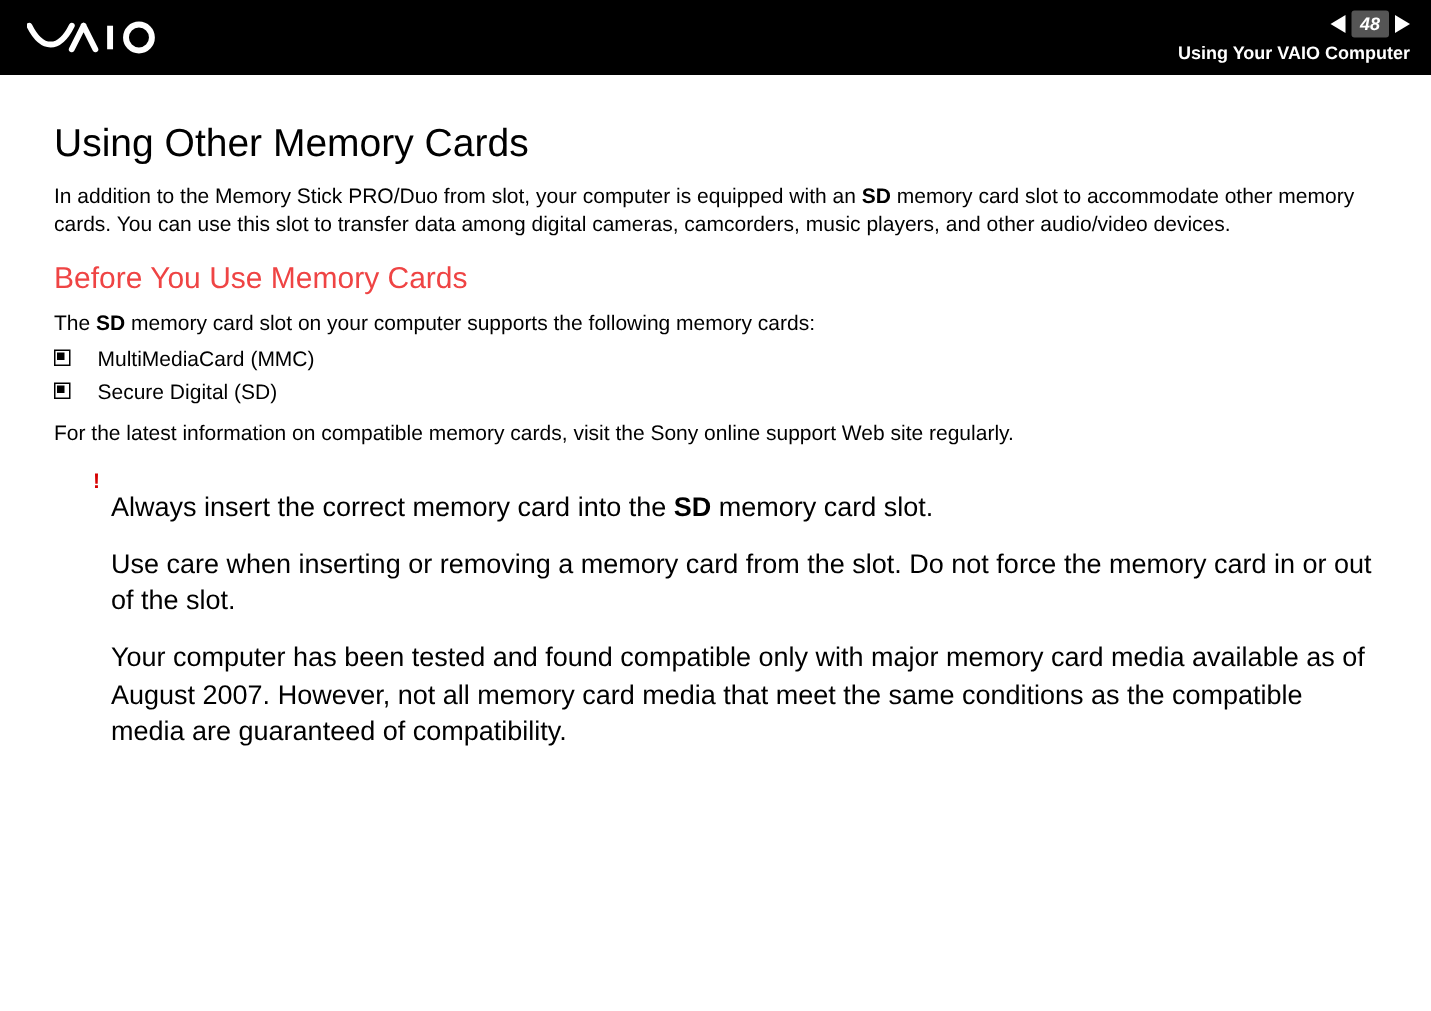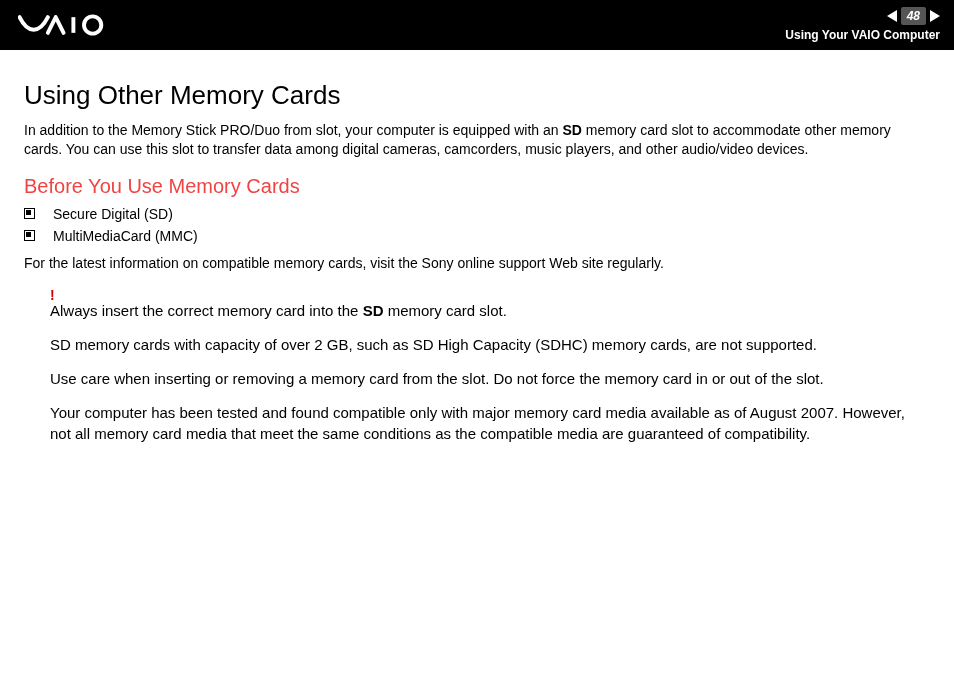--- a/index.html
+++ b/index.html
@@ -50,21 +50,21 @@
     padding: 1px 6px;
     border-radius: 2px;
     font-size: 12px;
   }
   .section-label {
     font-weight: bold;
     font-size: 12px;
     margin-top: 0;
   }
   .content {
-    padding: 30px 36px 20px 24px;
+    padding: 30px 36px 20px 36px;
     width: 100%;
   }
   .h1 {
     font-size: 26px;
     font-weight: 400;
     margin-bottom: 10px;
   }
   .body-text {
     font-size: 14px;
     line-height: 1.35;
@@ -107,25 +107,26 @@
     margin-top: 10px;
   }
   .exclaim {
     color: #d60000;
     font-weight: bold;
     font-size: 14px;
     display: block;
     margin-bottom: -2px;
   }
   .note-text {
-    font-size: 15px;
+    font-size: 18px;
     font-family: "Arial Narrow", Arial, sans-serif;
     font-stretch: condensed;
     line-height: 1.35;
     margin-bottom: 14px;
+    margin-left: 12px;
   }
   .bold { font-weight: bold; }
 </style>
 </head>
 <body>
 
 <div class="header">
   <svg class="logo" viewBox="0 0 160 28">
     <path d="M2 4 Q 10 20 20 20 Q 30 20 38 4" stroke="#fff" stroke-width="5" fill="none" stroke-linecap="round"></path>
     <path d="M48 4 L38 24 M48 4 L58 24" stroke="#fff" stroke-width="5" fill="none" stroke-linecap="round"></path>
@@ -144,36 +145,38 @@
 
 <div class="content">
   <h1 class="h1">Using Other Memory Cards</h1>
 
   <p class="body-text">
     <span>In addition to the Memory Stick PRO/Duo from slot, your computer is equipped with an </span><span class="bold">SD</span><span> memory card slot to accommodate other memory cards. You can use this slot to transfer data among digital cameras, camcorders, music players, and other audio/video devices.</span>
   </p>
 
   <h2 class="h2">Before You Use Memory Cards</h2>
 
+  <p class="body-text" style="margin-bottom:6px">
+    <span>The </span><span class="bold">SD</span><span> memory card slot on your computer supports the following memory cards:</span>
+  </p>
 
   <ul class="bullet-list">
     <li>
       <span class="bullet-mark"></span>
-      <span>Secure Digital (SD)</span>
+      <span>MultiMediaCard (MMC)</span>
     </li>
     <li>
       <span class="bullet-mark"></span>
-      <span>MultiMediaCard (MMC)</span>
+      <span>Secure Digital (SD)</span>
     </li>
   </ul>
 
   <p class="body-text">For the latest information on compatible memory cards, visit the Sony online support Web site regularly.</p>
 
   <div class="notes">
     <span class="exclaim">!</span>
     <p class="note-text">
       <span>Always insert the correct memory card into the </span><span class="bold">SD</span><span> memory card slot.</span>
     </p>
-    <p class="note-text">SD memory cards with capacity of over 2 GB, such as SD High Capacity (SDHC) memory cards, are not supported.</p>
     <p class="note-text">Use care when inserting or removing a memory card from the slot. Do not force the memory card in or out of the slot.</p>
     <p class="note-text">Your computer has been tested and found compatible only with major memory card media available as of August 2007. However, not all memory card media that meet the same conditions as the compatible media are guaranteed of compatibility.</p>
   </div>
 </div>
 
 </body></html>

